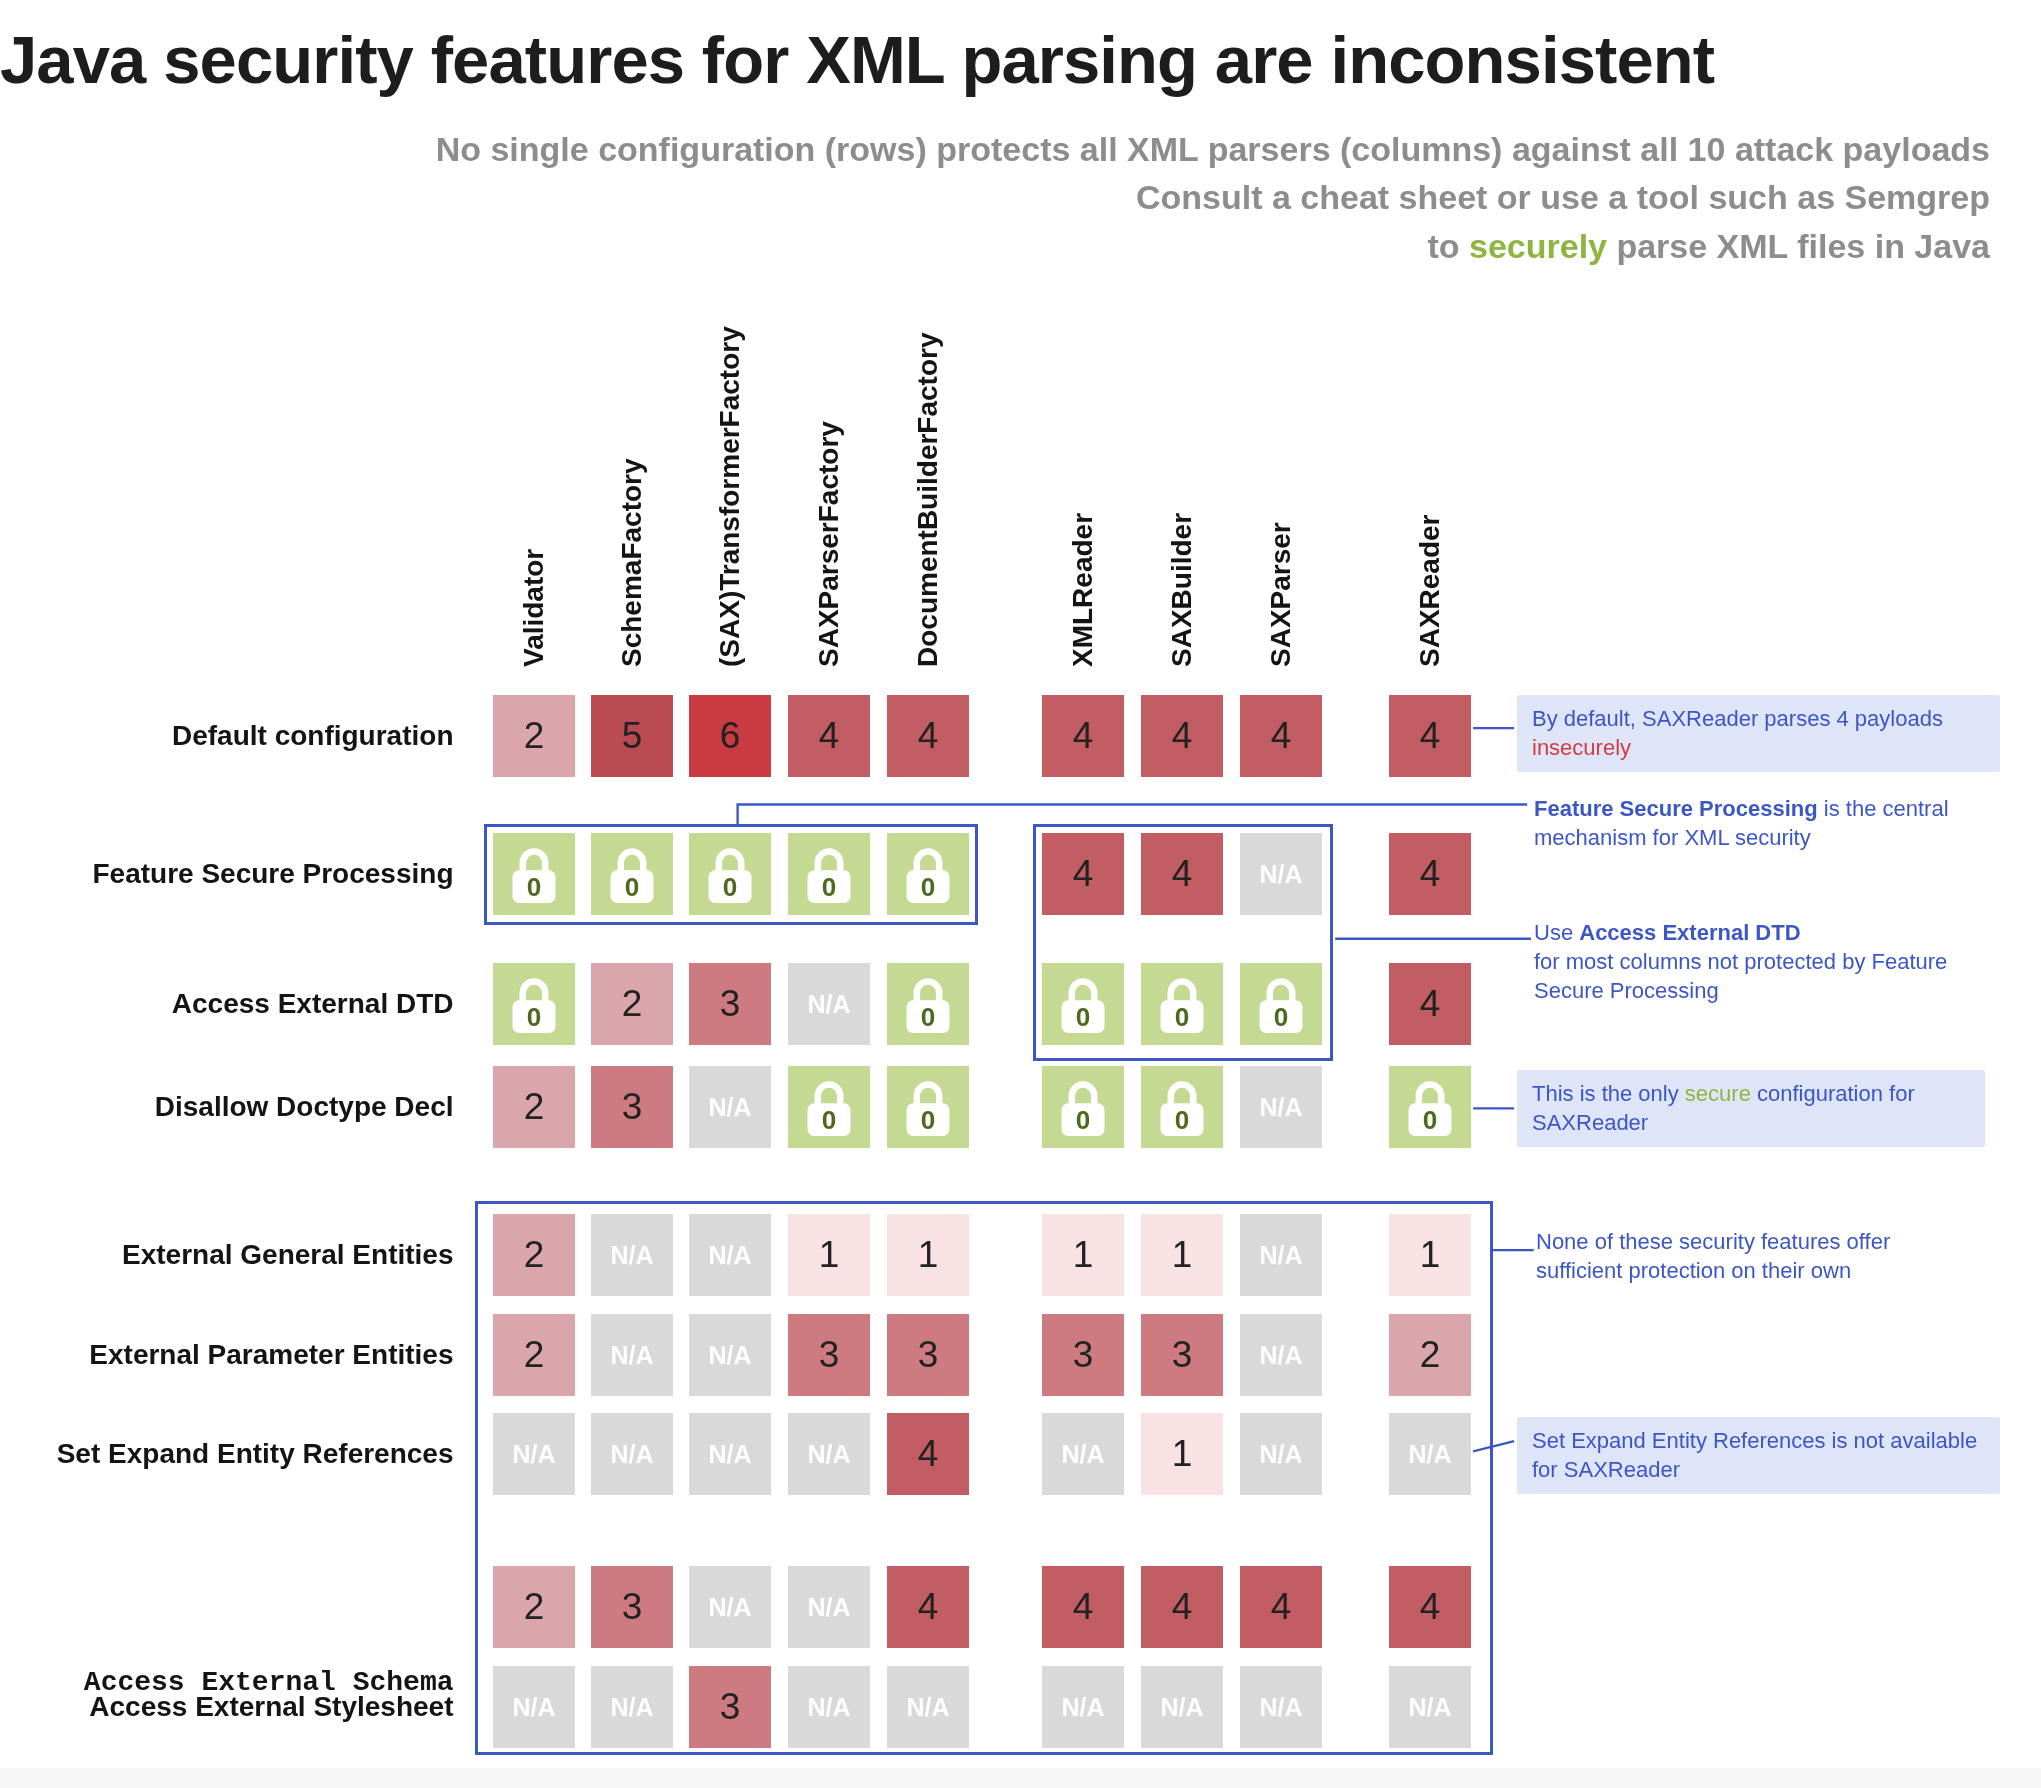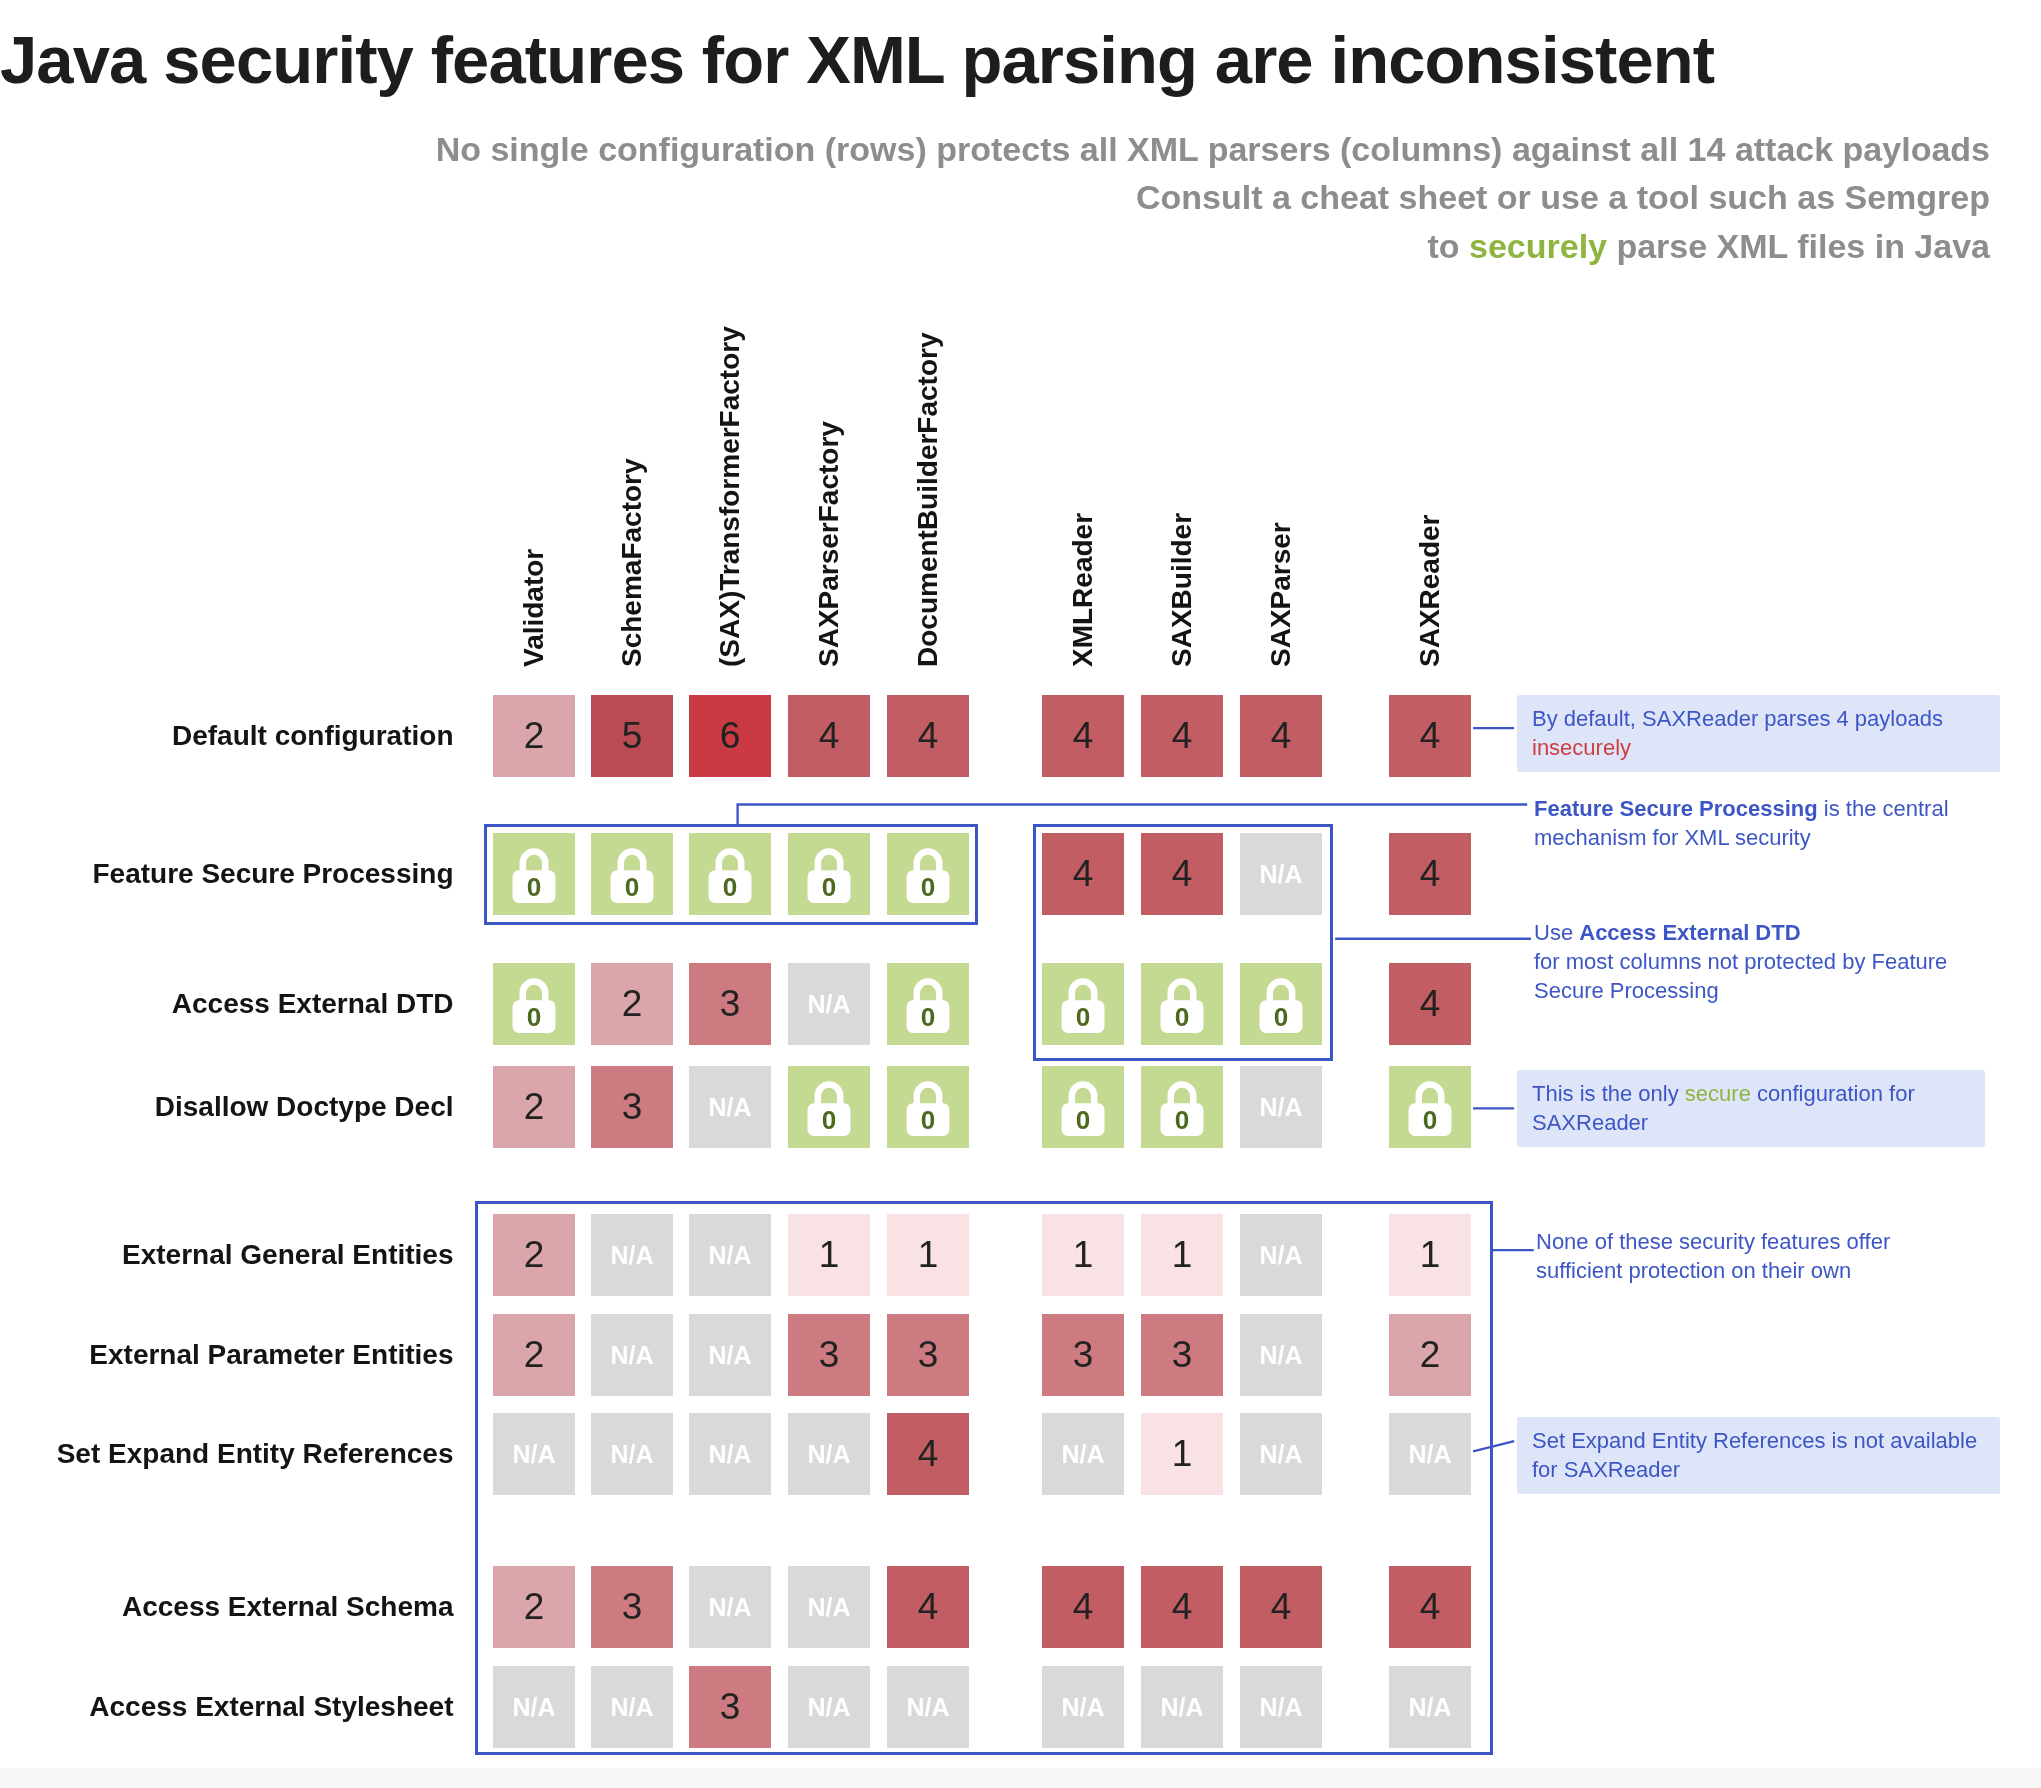--- a/index.html
+++ b/index.html
@@ -45,21 +45,21 @@
   .footer-strip{position:absolute;left:0;bottom:0;width:100%;height:20.5px;background:#f6f6f7;}
 </style>
 </head>
 <body>
 
 <div id="canvas">
 
   <div class="page-title">Java security features for XML parsing are inconsistent</div>
 
   <div class="subtitle" id="subtitle">
-      <div><span>No single configuration (rows) protects all XML parsers (columns) against all 14 attack payloads</span></div>
+      <div><span>No single configuration (rows) protects all XML parsers (columns) against all 10 attack payloads</span></div>
       <div><span>Consult a cheat sheet or use a tool such as Semgrep</span></div>
       <div><span>to </span><span style="color: rgb(143, 180, 64);">securely</span><span> parse XML files in Java</span></div>
     </div>
 
   <div id="matrix">
       <div class="col-label" style="left: 493px; top: 667px;">Validator</div>
       <div class="col-label" style="left: 591px; top: 667px;">SchemaFactory</div>
       <div class="col-label" style="left: 689px; top: 667px;">(SAX)TransformerFactory</div>
       <div class="col-label" style="left: 788px; top: 667px;">SAXParserFactory</div>
       <div class="col-label" style="left: 887px; top: 667px;">DocumentBuilderFactory</div>
@@ -67,21 +67,21 @@
       <div class="col-label" style="left: 1141px; top: 667px;">SAXBuilder</div>
       <div class="col-label" style="left: 1240px; top: 667px;">SAXParser</div>
       <div class="col-label" style="left: 1389px; top: 667px;">SAXReader</div>
       <div class="row-label" style="top: 695px;">Default configuration</div>
       <div class="row-label" style="top: 833px;">Feature Secure Processing</div>
       <div class="row-label" style="top: 963px;">Access External DTD</div>
       <div class="row-label" style="top: 1066px; text-align: center;">Disallow Doctype Decl</div>
       <div class="row-label" style="top: 1214px;">External General Entities</div>
       <div class="row-label" style="top: 1314px;">External Parameter Entities</div>
       <div class="row-label" style="top: 1413px;">Set Expand Entity References</div>
-      <div class="row-label" style="top: 1566px;">Access External Schema</div>
+      <div class="row-label" style="top: 1642px; font-family: Liberation Mono, monospace;">Access External Schema</div>
       <div class="row-label" style="top: 1666px;">Access External Stylesheet</div>
       <div class="cell" style="background: rgb(219, 166, 171); left: 493px; top: 695px;">
         <span class="num">2</span>
       </div>
       <div class="cell" style="background: rgb(187, 75, 82); left: 591px; top: 695px;">
         <span class="num">5</span>
       </div>
       <div class="cell" style="background: rgb(202, 58, 66); left: 689px; top: 695px;">
         <span class="num">6</span>
       </div>

